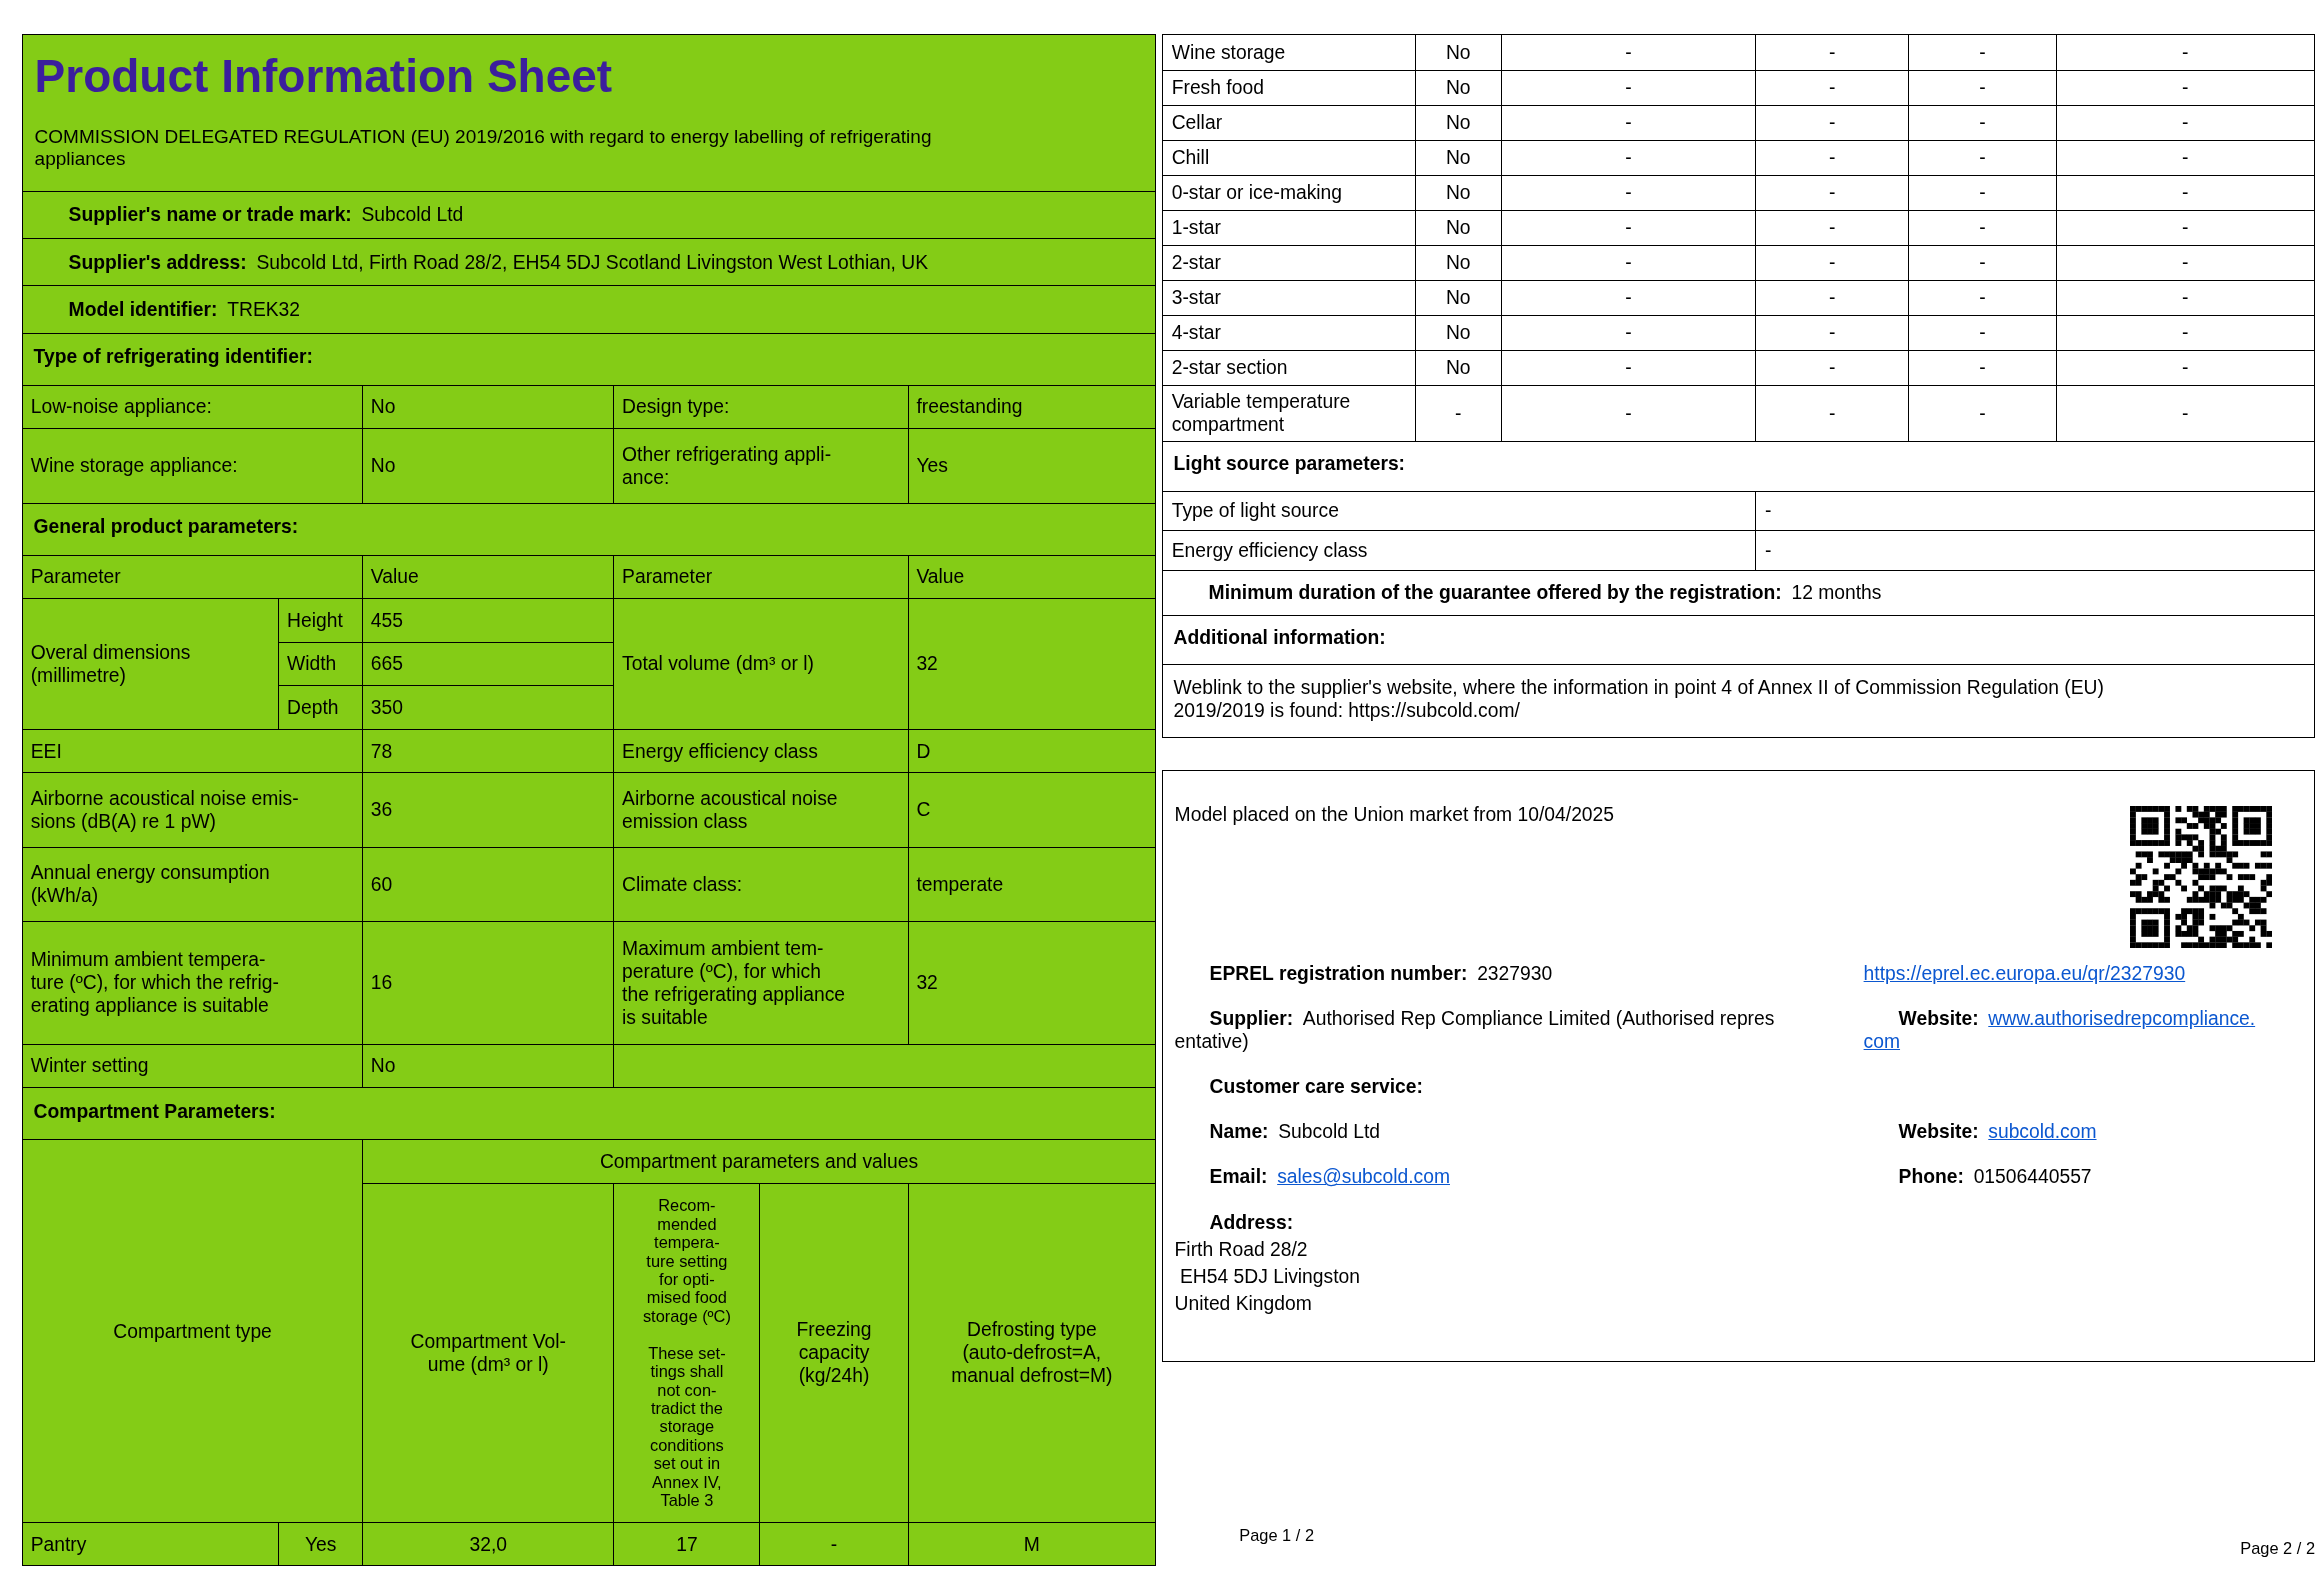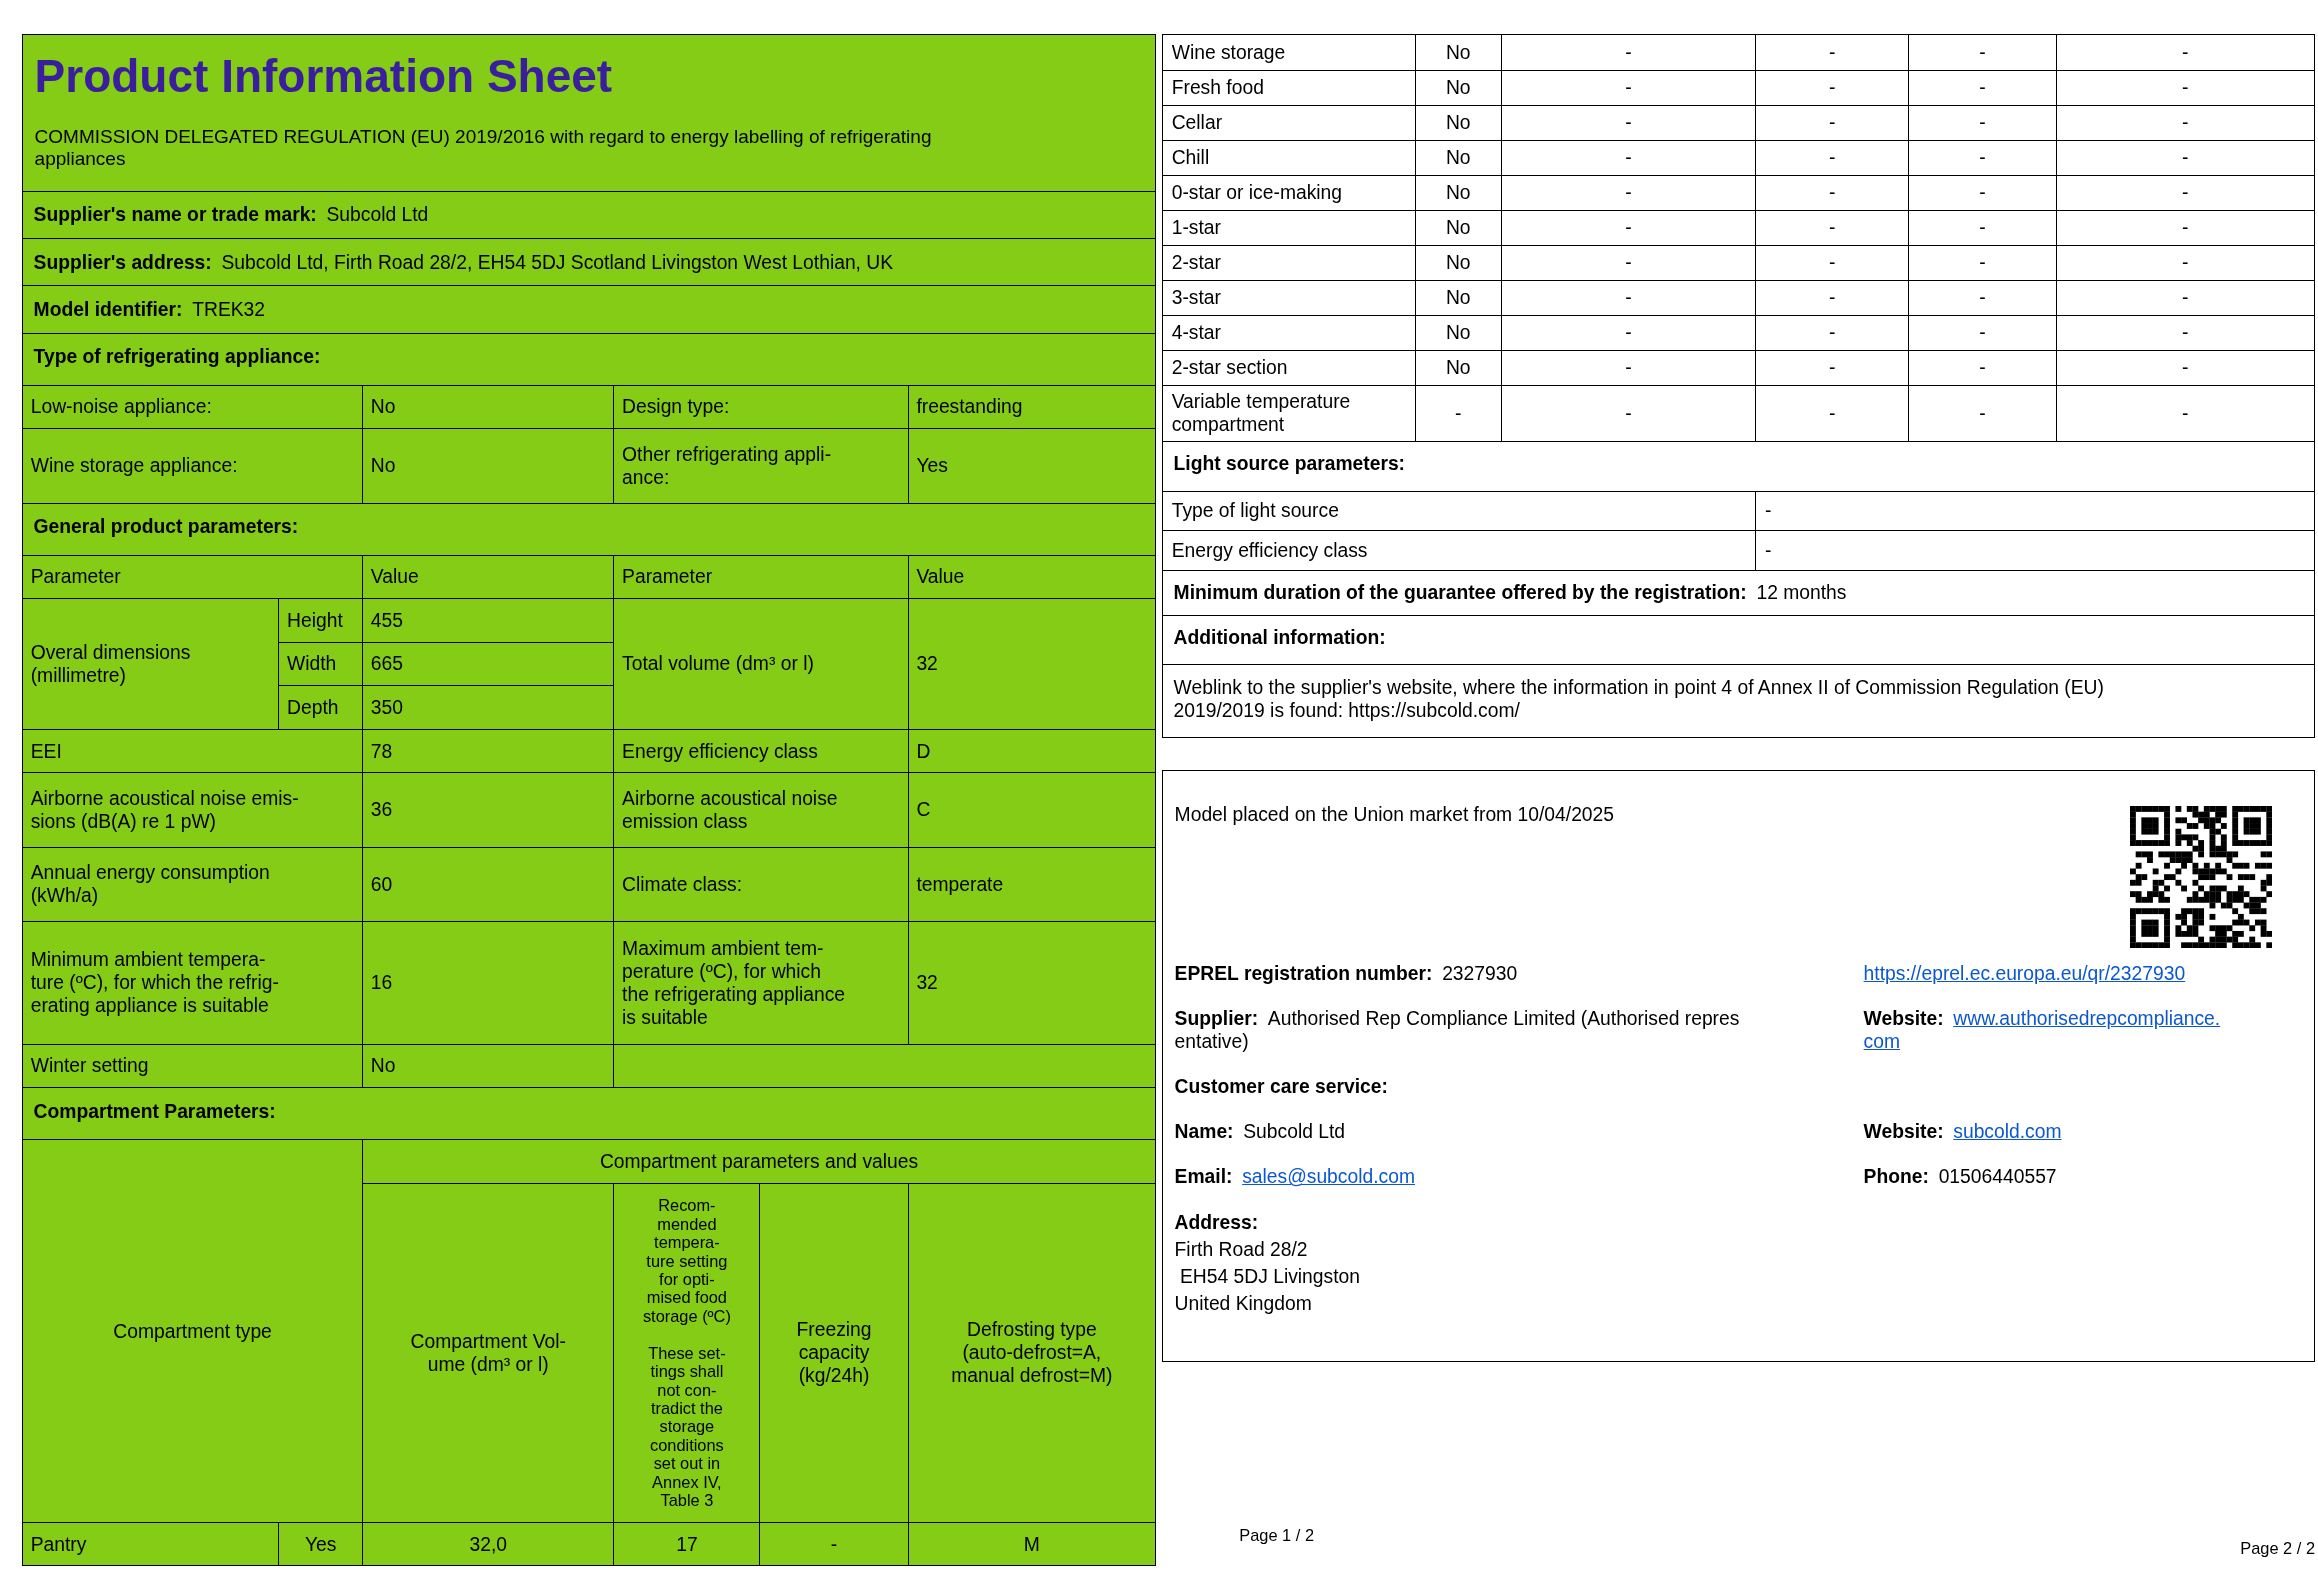--- a/index.html
+++ b/index.html
@@ -3,21 +3,21 @@
 <meta charset="utf-8">
 <style>
   * { box-sizing: border-box; }
   html,body { margin:0; padding:0; }
   body {
     width:2319px; height:1594px; position:relative; background:#ffffff;
     font-family:"Liberation Sans", sans-serif; font-size:19.3px; color:#000;
     line-height:1.2; overflow:hidden;
   }
   .pre   { white-space:pre-line; }
-  .b     { font-weight:700; margin-right:9.7px; }
+  .b     { font-weight:700; margin-right:9.7px;margin-left:35px; }
   .center{ text-align:center; }
   a      { color:var(--link,#0b57d0); text-decoration:underline; }
 
   
   #page1 { position:absolute; left:22px; top:34px; width:1134px; border:1.4px solid #000; background:#84cc16; }
   #boxA  { position:absolute; left:1162px; top:34px;  width:1153px; border:1.4px solid #000; background:#fff; }
   #boxB  { position:absolute; left:1162px; top:770px; width:1153px; height:592px; border:1.4px solid #000; background:#fff; padding:9.7px 11.6px; }
 
   .sect  { border-top:1.9px solid #000; }
 
@@ -77,21 +77,21 @@
   </div>
 
   <div class="kv sect">
     <span class="b">Supplier's address:</span><span>Subcold Ltd, Firth Road 28/2, EH54 5DJ Scotland Livingston West Lothian, UK</span>
   </div>
 
   <div class="kv sect">
     <span class="b">Model identifier:</span><span>TREK32</span>
   </div>
 
-  <div class="hd sect">Type of refrigerating appliance:</div>
+  <div class="hd sect">Type of refrigerating identifier:</div>
 
   <div class="sect">
     <table class="tA">
       <colgroup>
           <col style="width:30%">
           <col style="width:22.2%">
           <col style="width:26%">
           <col style="width:21.8%">
         </colgroup>
       <tbody>

